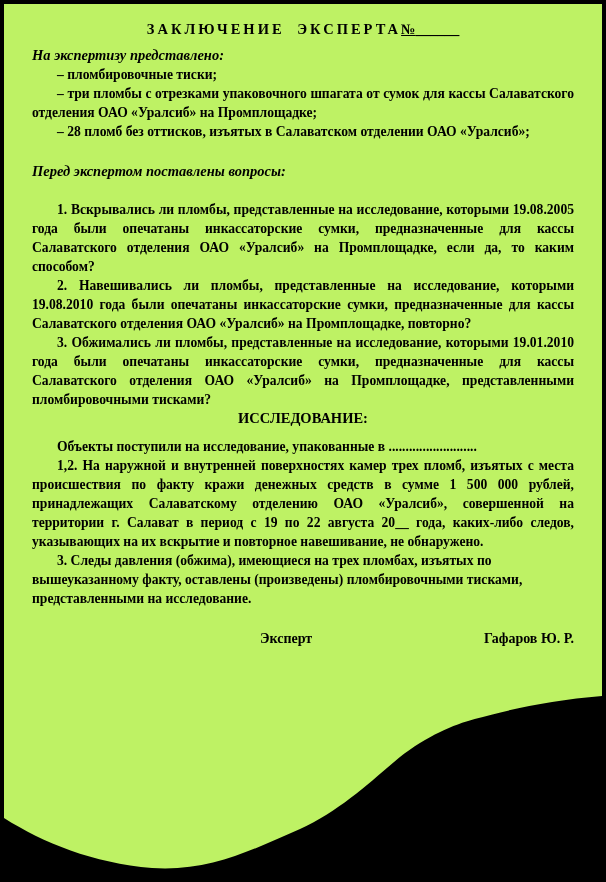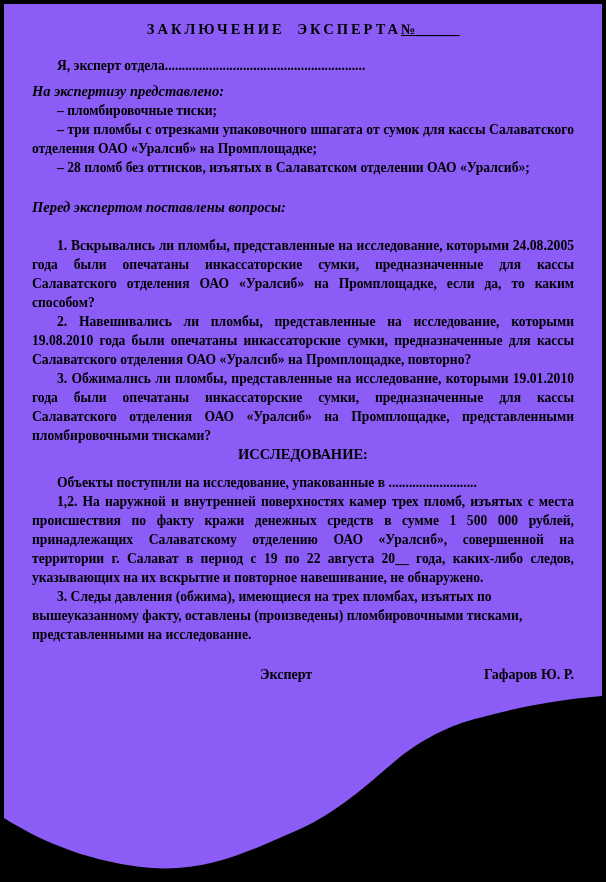--- a/index.html
+++ b/index.html
@@ -1,20 +1,20 @@
 <!DOCTYPE html>
 <html><head>
 <meta charset="utf-8">
 <style>
   html,body { margin:0; padding:0; background:#888; }
   .page {
     position: relative;
     width: 606px;
     height: 882px;
-    background: #8b5cf6;
+    background: #bef264;
     border: 4px solid #000;
     box-sizing: border-box;
     overflow: hidden;
     font-family: "Liberation Serif", "DejaVu Serif", serif;
     font-weight: bold;
     color: #000;
     font-size: 13.6px;
     line-height: 19px;
   }
   .content {
@@ -94,35 +94,34 @@
   }
 </style>
 </head>
 <body>
 
 <div class="page">
   <div class="content">
 
     <div class="doc-title"><span>ЗАКЛЮЧЕНИЕ ЭКСПЕРТА</span><span class="title-blank"><span>№</span><span>______</span></span></div>
 
-    <div class="intro-line"><span>Я, эксперт отдела</span><span>...........................................................</span></div>
 
     <div class="center-head-italic">На экспертизу представлено:</div>
 
     <div class="list-item">– пломбировочные тиски;</div>
     <div class="list-item">– три пломбы с отрезками упаковочного шпагата от сумок для кассы Салаватского отделения ОАО «Уралсиб» на Промплощадке;</div>
     <div class="list-item">– 28 пломб без оттисков, изъятых в Салаватском отделении ОАО «Уралсиб»;</div>
 
     <div class="spacer14"></div>
 
     <div class="center-head-italic">Перед экспертом поставлены вопросы:</div>
 
     <div class="spacer19"></div>
 
-    <div class="para">1. Вскрывались ли пломбы, представленные на исследование, которыми 24.08.2005 года были опечатаны инкассаторские сумки, предназначенные для кассы Салаватского отделения ОАО «Уралсиб» на Промплощадке, если да, то каким способом?</div>
+    <div class="para">1. Вскрывались ли пломбы, представленные на исследование, которыми 19.08.2005 года были опечатаны инкассаторские сумки, предназначенные для кассы Салаватского отделения ОАО «Уралсиб» на Промплощадке, если да, то каким способом?</div>
     <div class="para">2. Навешивались ли пломбы, представленные на исследование, которыми 19.08.2010 года были опечатаны инкассаторские сумки, предназначенные для кассы Салаватского отделения ОАО «Уралсиб» на Промплощадке, повторно?</div>
     <div class="para">3. Обжимались ли пломбы, представленные на исследование, которыми 19.01.2010 года были опечатаны инкассаторские сумки, предназначенные для кассы Салаватского отделения ОАО «Уралсиб» на Промплощадке, представленными пломбировочными тисками?</div>
 
     <div class="center-head">ИССЛЕДОВАНИЕ:</div>
 
     <div class="research-line"><span>Объекты поступили на исследование, упакованные в </span><span>..........................</span></div>
 
 
     <div class="para">1,2. На наружной и внутренней поверхностях камер трех пломб, изъятых с места происшествия по факту кражи денежных средств в сумме 1 500 000 рублей, принадлежащих Салаватскому отделению ОАО «Уралсиб», совершенной на территории г. Салават в период с 19 по 22 августа 20__ года, каких-либо следов, указывающих на их вскрытие и повторное навешивание, не обнаружено.</div>
     <div class="para-left">3. Следы давления (обжима), имеющиеся на трех пломбах, изъятых по вышеуказанному факту,  оставлены (произведены) пломбировочными тисками, представленными на исследование.</div>

